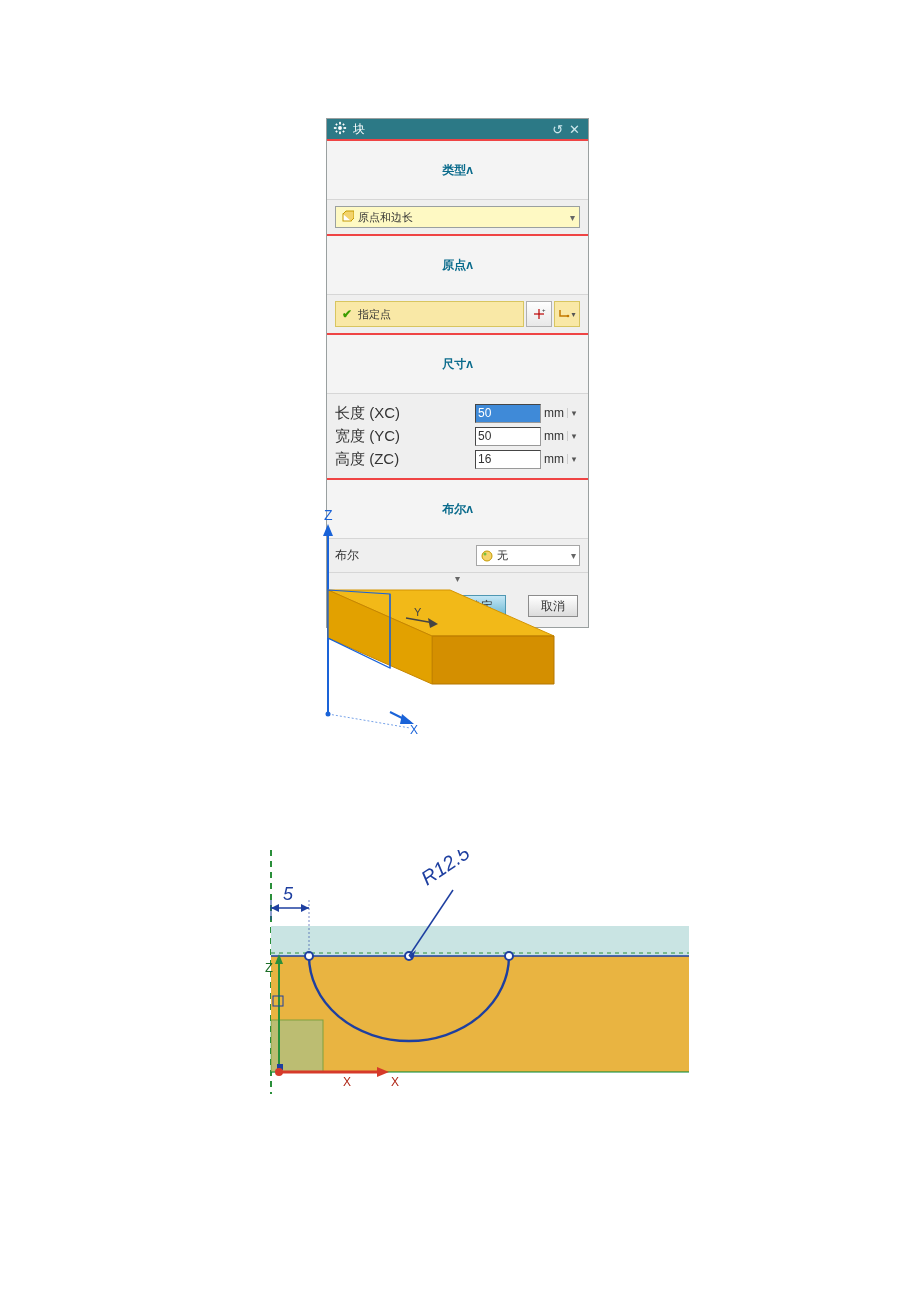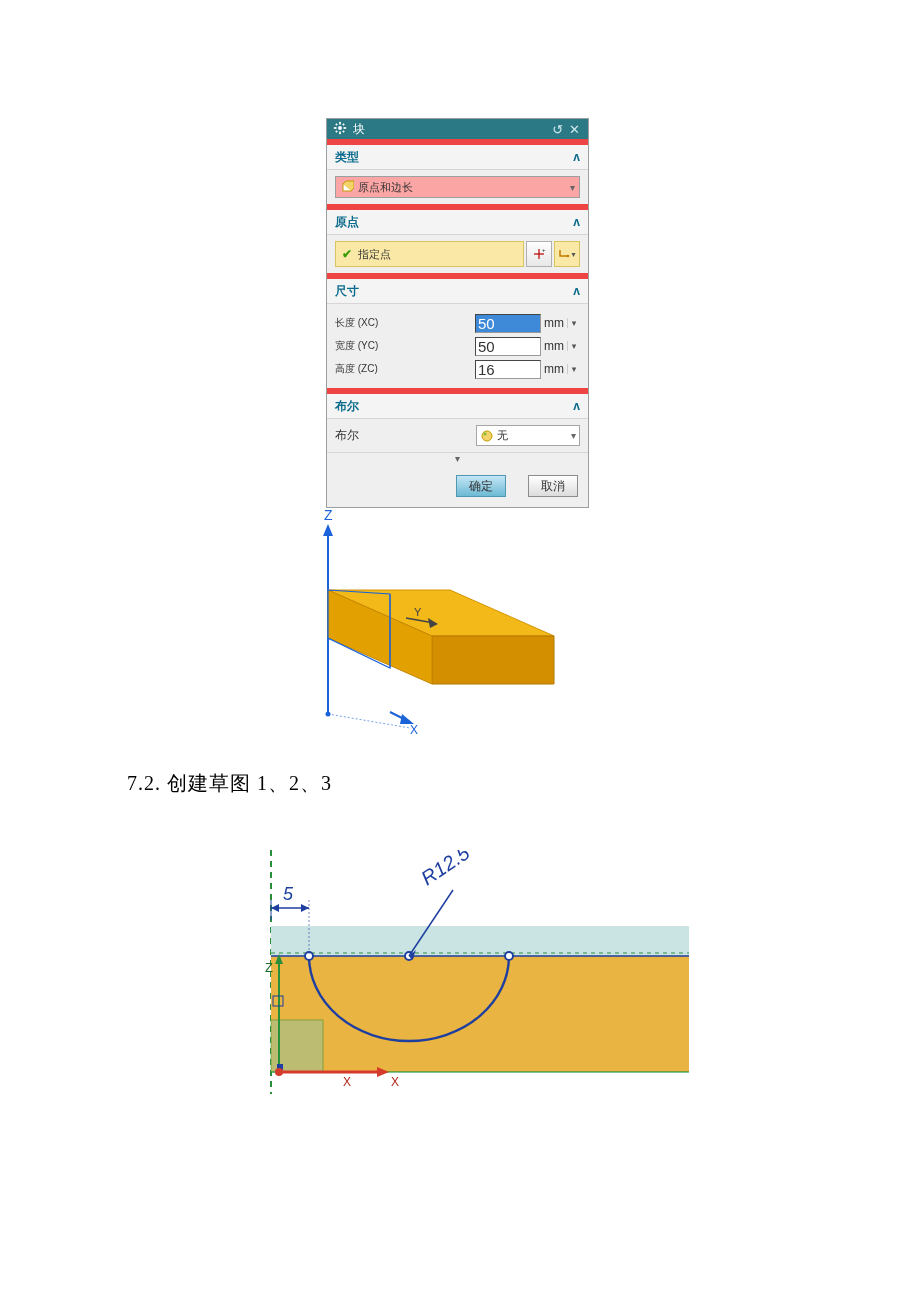--- a/index.html
+++ b/index.html
@@ -5,40 +5,40 @@
 html,body{margin:0;padding:0;background:#fff;font-family:"Microsoft YaHei",Arial,sans-serif;font-size:12px;color:#333}
 .page{width:920px;height:1301px;position:relative;background:#fff}
 
 
 .dialog{position:absolute;left:326px;top:118px;width:261px;border:1px solid #9aa0a0;background:#efefef}
 .dlg-title{height:20px;background:#2c7986;color:#fff;display:flex;align-items:center;font-size:12px}
 .dlg-title .gear{width:16px;height:16px;margin:0 4px 0 6px;position:relative}
 .dlg-title .gear svg{width:14px;height:14px}
 .dlg-title .tt{flex:1}
 .dlg-title .ticon{margin-right:6px;color:#cfe9ee;font-size:13px}
-.section-hdr{height:24px;display:flex;align-items:center;justify-content:space-between;background:#f4f4f4;border-top:6px solid #ef4444;border-bottom:1px solid #d6d6d6;padding:0 8px;color:#0a6b8c;font-weight:bold}
+.section-hdr{height:24px;display:flex;align-items:center;justify-content:center;background:#f4f4f4;border-top:2px solid #ef4444;border-bottom:1px solid #d6d6d6;padding:17px 8px;color:#0a6b8c;font-weight:bold}
 .section-hdr .caret{color:#0a6b8c;font-size:12px}
 .section-body{padding:6px 8px}
 
-.combo{display:flex;align-items:center;border:1px solid #9aa0a0;background:#fca5a5;height:20px;padding:0 4px}
+.combo{display:flex;align-items:center;border:1px solid #9aa0a0;background:#fef9c3;height:20px;padding:0 4px}
 .combo .ic{width:14px;height:14px;margin-right:4px}
 .combo .txt{flex:1;font-size:11px}
 .combo .drop{font-size:10px;color:#666}
 
 .point-row{display:flex;align-items:center;gap:2px}
 .point-main{flex:1;display:flex;align-items:center;height:24px;background:#f9e8a6;border:1px solid #d8c560;padding:0 6px}
 .point-main .chk{color:#3a9c00;margin-right:6px;font-weight:bold}
 .point-main .ptxt{font-size:11px}
 .pb{width:24px;height:24px;border:1px solid #b0b0b0;background:linear-gradient(#fefefe,#e8e8e8);display:flex;align-items:center;justify-content:center;font-size:11px}
 .pb.sel{background:#f9e8a6;border-color:#d8c560}
 .pb .dw{font-size:8px;color:#555;margin-left:1px}
 
 .dimrow{display:flex;align-items:center;height:20px;margin:3px 0}
-.dimrow .lbl{flex:1;font-size:10px}
-.numcell{width:60px;height:17px;border:1px inset #999;background:#fff;padding:0 2px;font-size:15px;display:flex;align-items:center}
+.dimrow .lbl{flex:1;font-size:15px}
+.numcell{width:60px;height:17px;border:1px inset #999;background:#fff;padding:0 2px;font-size:12px;display:flex;align-items:center}
 .numcell.sel{background:#3f8ad8;color:#fff}
 .unitcell{width:26px;font-size:12px;text-align:center}
 .dropcell{width:12px;font-size:9px;color:#555;text-align:center;border-left:1px solid #ccc}
 
 .boolrow{display:flex;align-items:center}
 .boolrow .lbl{flex:1;font-size:12px}
 .boolcombo{display:flex;align-items:center;border:1px solid #a6a6a6;background:#fff;height:19px;width:96px;padding:0 3px}
 .boolcombo .bi{width:14px;height:14px;margin-right:3px}
 .boolcombo .bt{flex:1;font-size:11px}
 .boolcombo .drop{font-size:10px;color:#666}
@@ -202,21 +202,20 @@
       <text x="104" y="110" font-size="11" fill="#444">Y</text>
 
       <line x1="80" y1="206" x2="100" y2="216" stroke="#1a63d8" stroke-width="2"></line>
       <polygon points="104,218 92,208 90,218" fill="#1a63d8"></polygon>
       <text x="100" y="228" font-size="12" fill="#1a63d8">X</text>
 
       <circle cx="18" cy="208" r="2.5" fill="#1a63d8"></circle>
     </svg>
   </div>
 
-  <div class="heading">7.2. 创建草图 1、2、3</div>
 
   <div class="fig2">
     <svg viewBox="0 0 436 244" width="436" height="244">
 
       <line x1="18" y1="0" x2="18" y2="244" stroke="#2a8f3a" stroke-width="2" stroke-dasharray="6,5"></line>
 
       <rect x="18" y="76" width="418" height="30" fill="#c9e4e3"></rect>
 
       <rect x="18" y="106" width="418" height="116" fill="#e9b441"></rect>
 

